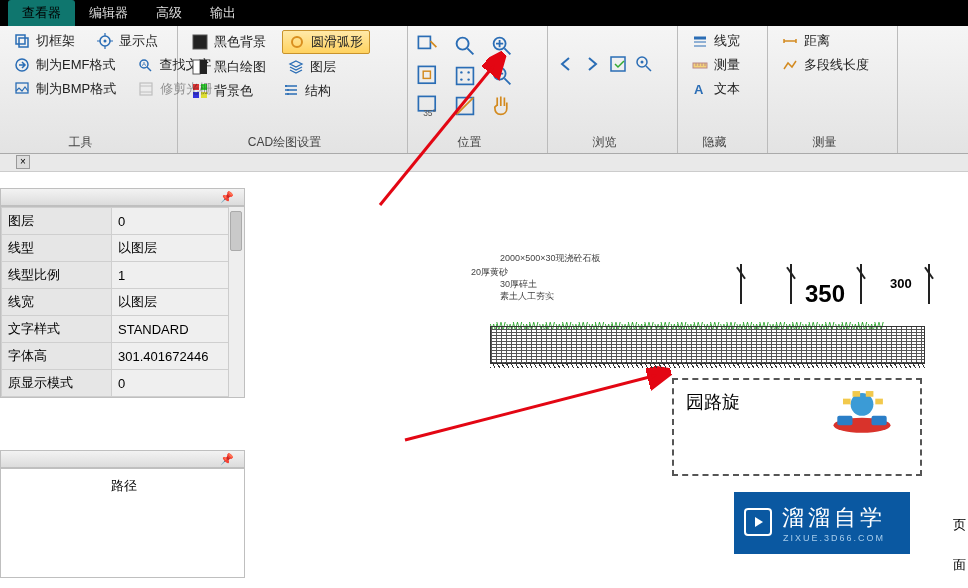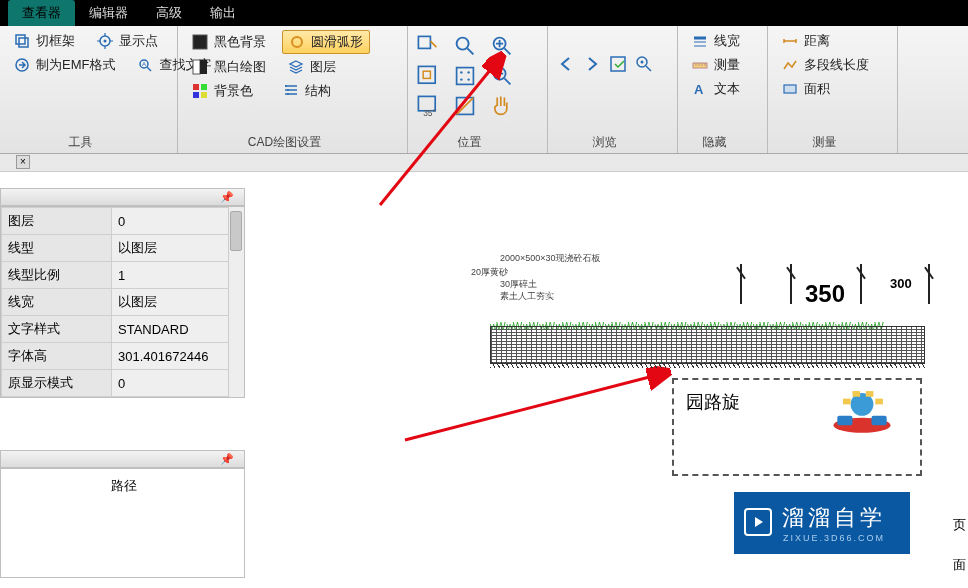--- a/index.html
+++ b/index.html
@@ -102,20 +102,40 @@
             <span class="ico">
               <svg viewBox="0 0 16 16">
                 <circle cx="7" cy="7" r="4" fill="none" stroke="#2a6db5" stroke-width="1.5"></circle>
                 <path d="M10 10l4 4" stroke="#2a6db5" stroke-width="1.5"></path>
                 <text x="5" y="9" font-size="6" fill="#2a6db5">A</text>
               </svg>
             </span>
             <span>查找文字</span>
           </div>
       </div>
+      <div style="display:flex;gap:10px">
+        <div class="rbtn">
+            <span class="ico">
+              <svg viewBox="0 0 16 16">
+                <rect x="2" y="2" width="12" height="10" fill="none" stroke="#2a6db5" stroke-width="1.3"></rect>
+                <path d="M2 10l3-3 3 3 3-4 3 4" fill="none" stroke="#2a6db5" stroke-width="1.2"></path>
+              </svg>
+            </span>
+            <span>制为BMP格式</span>
+          </div>
+        <div class="rbtn" style="opacity:.45">
+            <span class="ico">
+              <svg viewBox="0 0 16 16">
+                <rect x="2" y="2" width="12" height="12" fill="none" stroke="#888" stroke-width="1.2"></rect>
+                <path d="M2 5h12M2 11h12" stroke="#888"></path>
+              </svg>
+            </span>
+            <span>修剪光栅</span>
+          </div>
+      </div>
     </div>
     <div class="group-title">工具</div>
   </div>
 
   <div class="group" style="width:230px">
     <div class="group-body">
       <div style="display:flex;gap:10px">
         <div class="rbtn">
             <span class="ico">
               <svg viewBox="0 0 16 16">
@@ -306,28 +326,20 @@
           <span>距离</span>
         </div>
       <div class="rbtn">
           <span class="ico">
             <svg viewBox="0 0 16 16">
               <path d="M2 12l4-6 4 4 4-6" fill="none" stroke="#d38a1f" stroke-width="1.5"></path>
             </svg>
           </span>
           <span>多段线长度</span>
         </div>
-      <div class="rbtn">
-          <span class="ico">
-            <svg viewBox="0 0 16 16">
-              <rect x="2" y="4" width="12" height="8" fill="#cde" stroke="#2a6db5" stroke-width="1.2"></rect>
-            </svg>
-          </span>
-          <span>面积</span>
-        </div>
     </div>
     <div class="group-title">测量</div>
   </div>
 </div>
 
 <div class="closebar">
   <div class="x">×</div>
 </div>
 
 <div class="left-panel">

